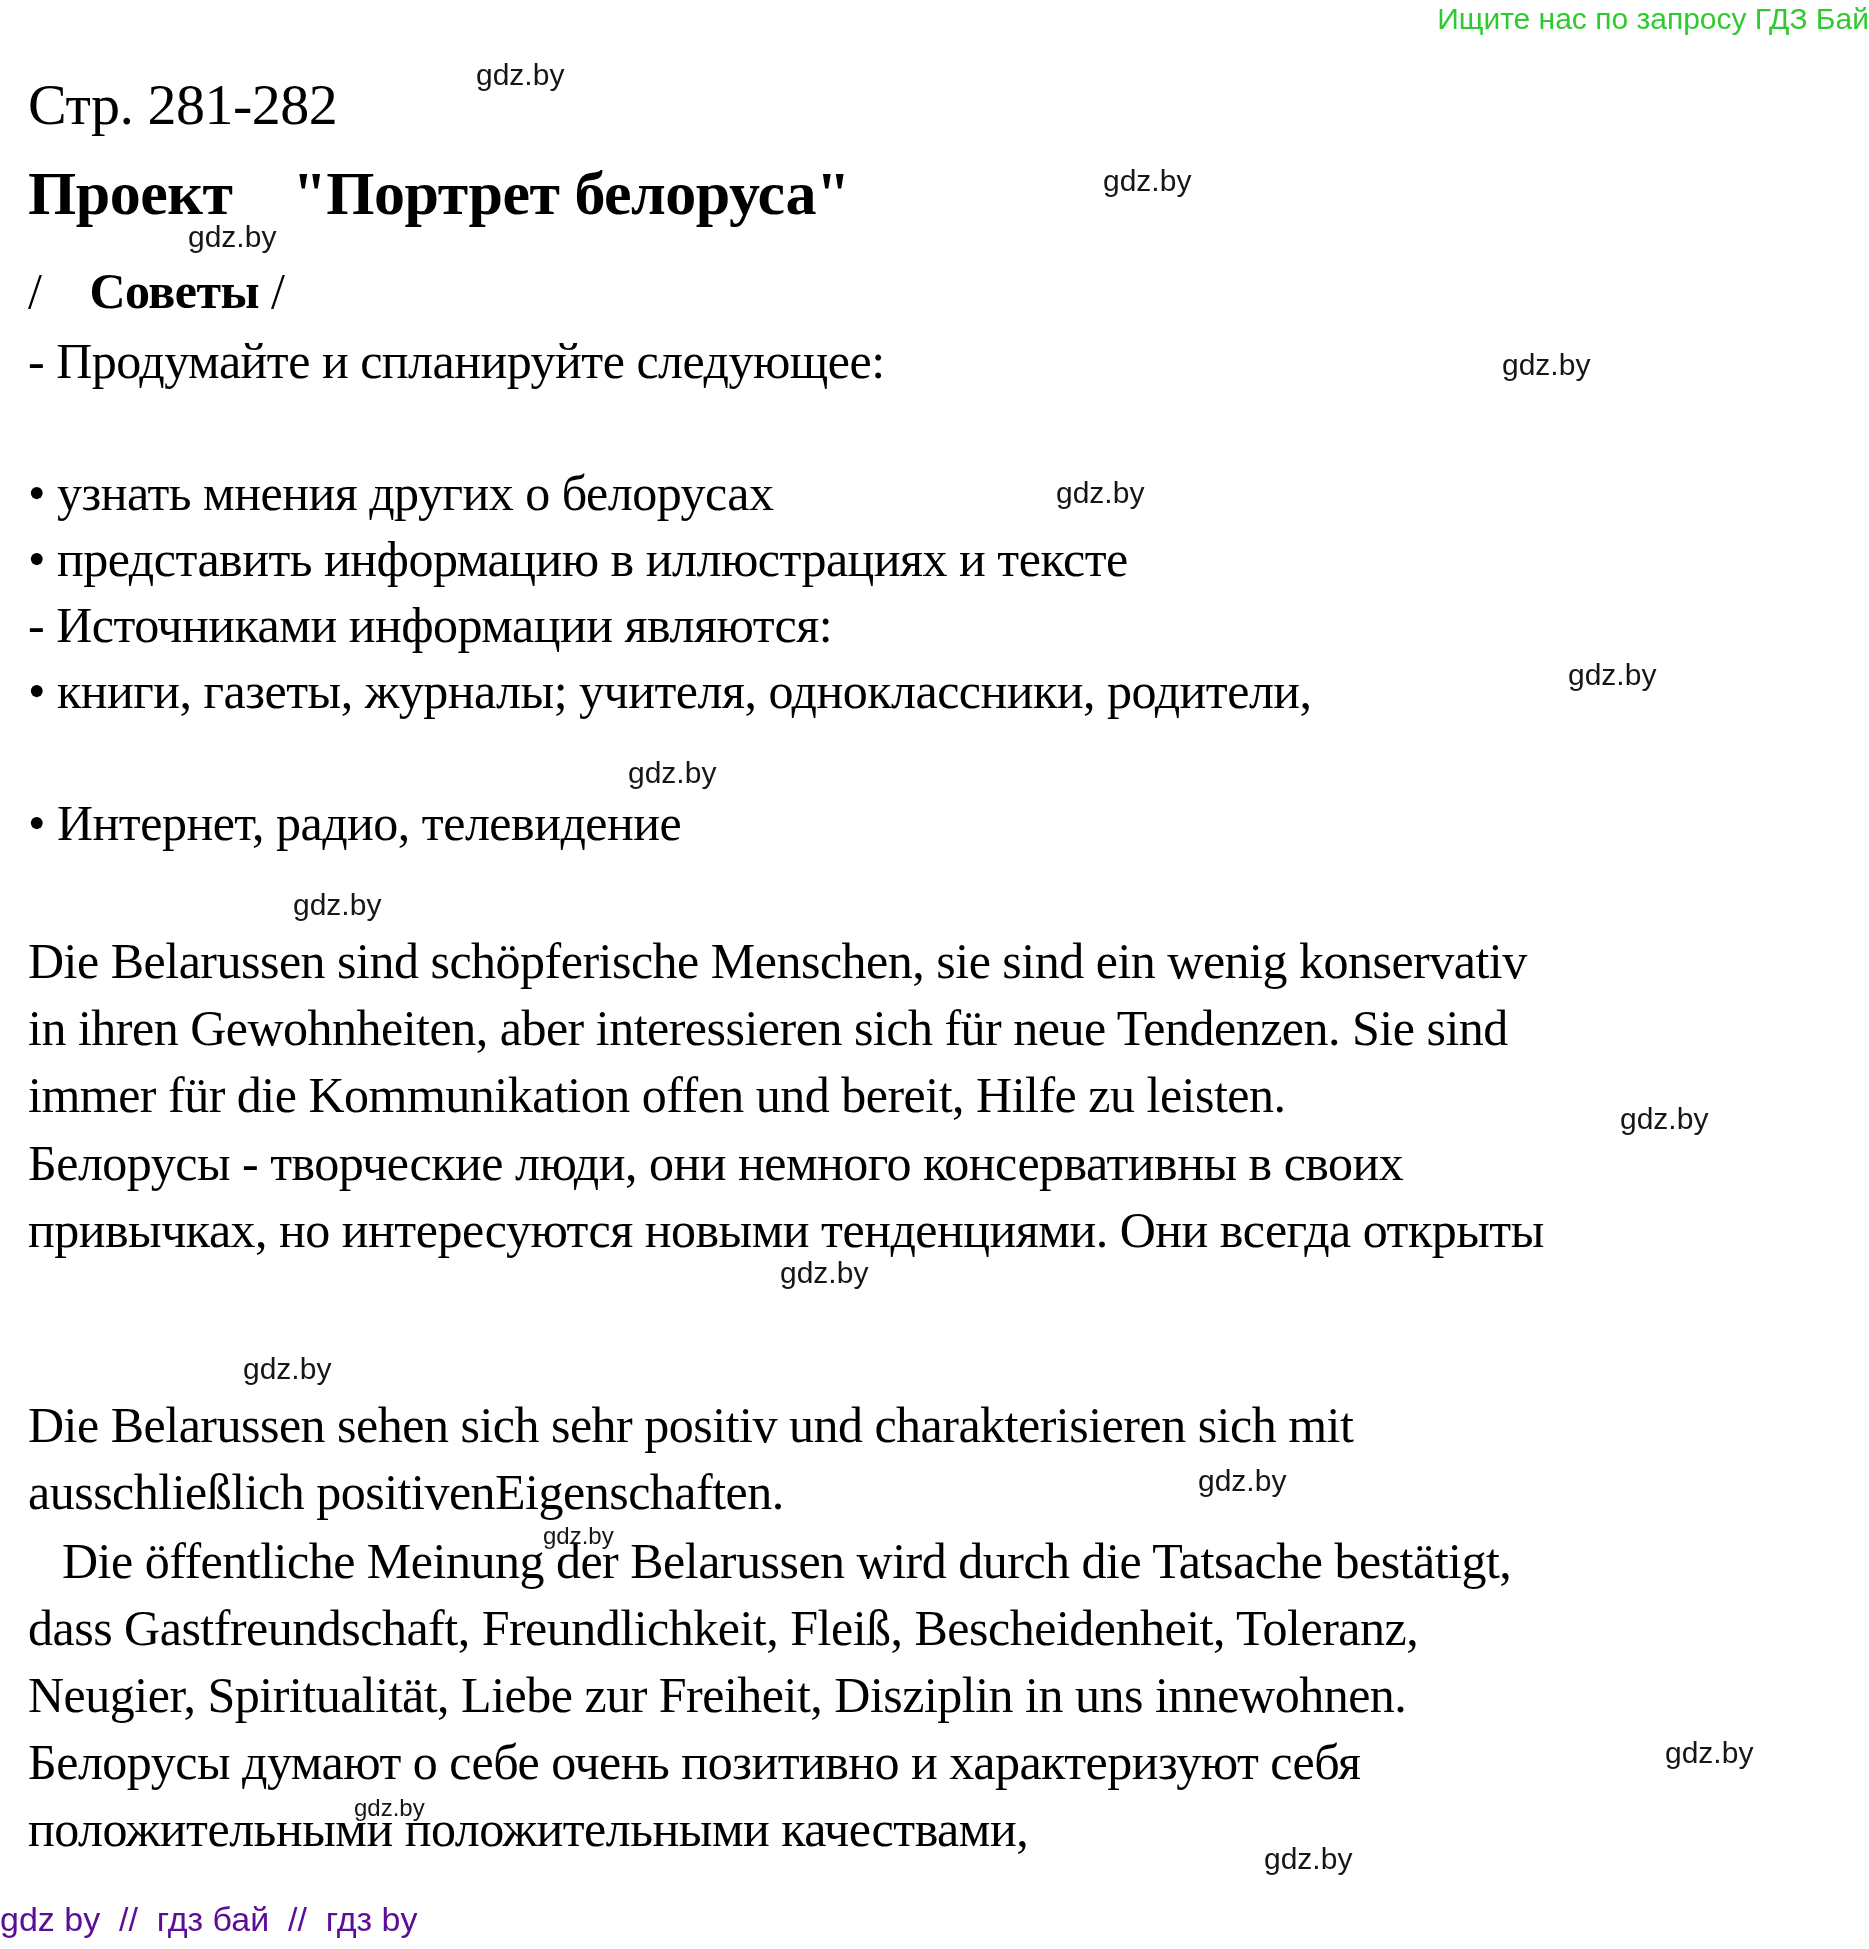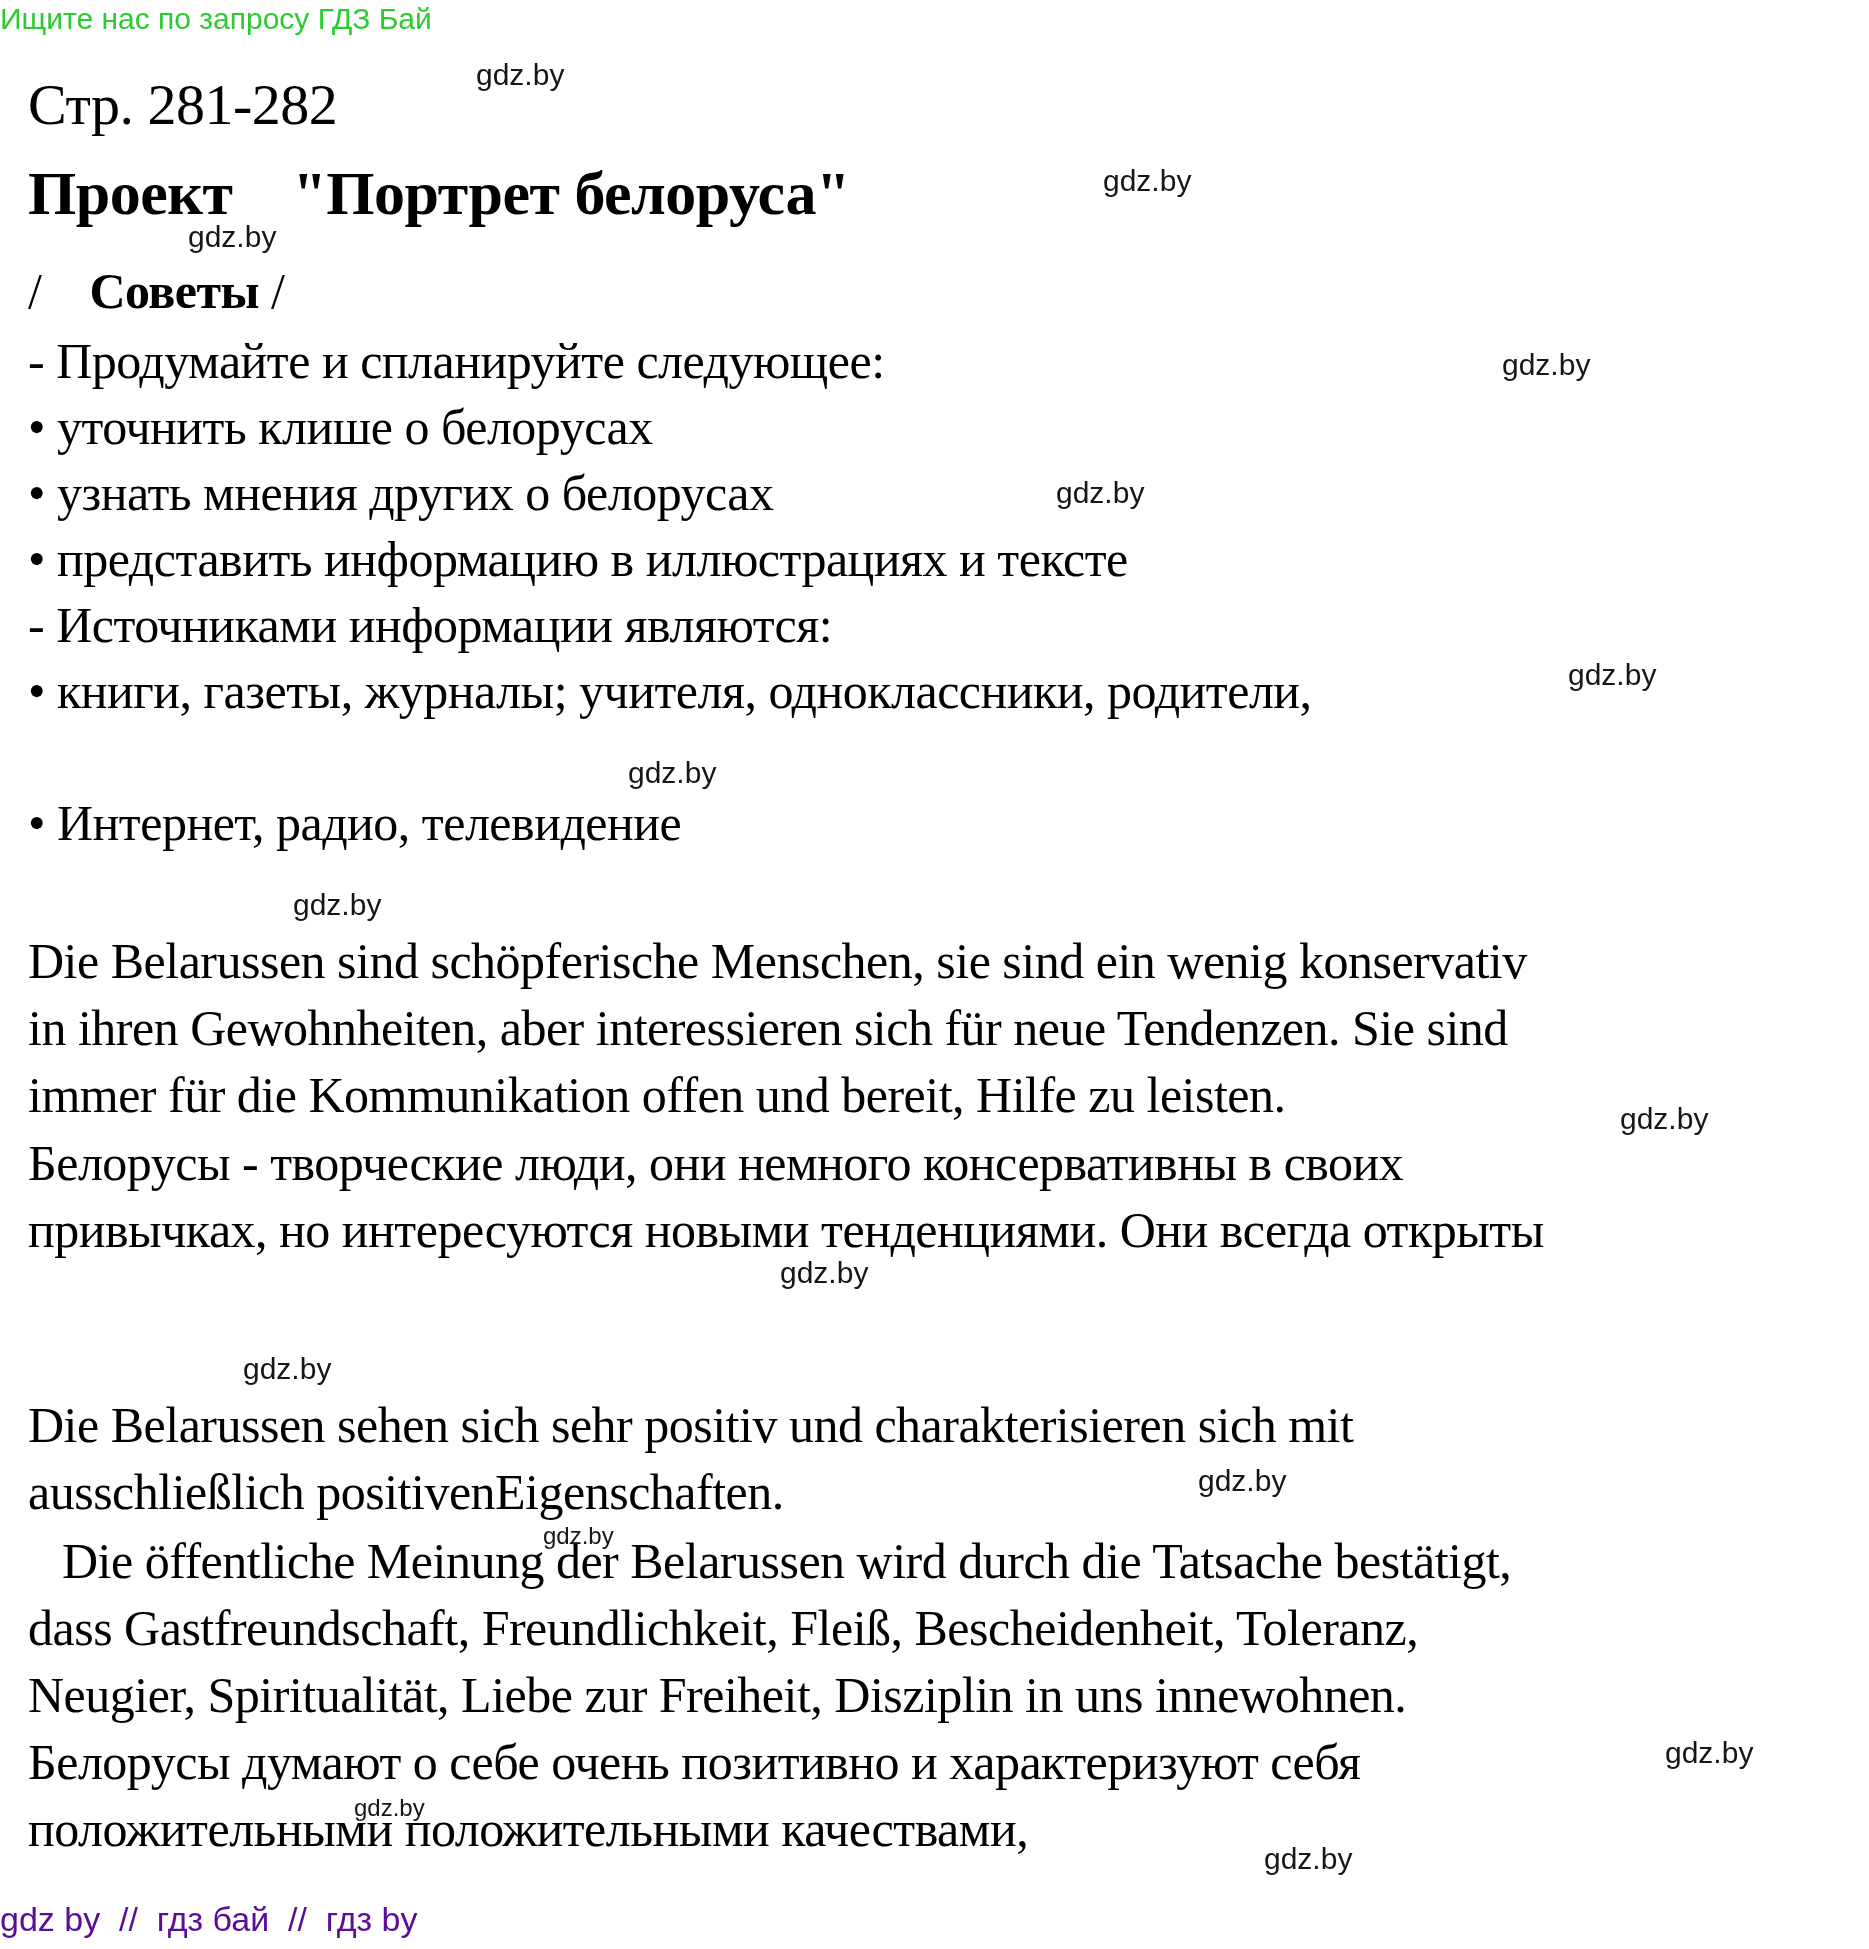--- a/index.html
+++ b/index.html
@@ -39,21 +39,21 @@
     margin-left: 36px;
   }
   .indent {
     left: 62px;
   }
   .banner {
     position: absolute;
     top: 4px;
     left: 0;
     width: 100%;
-    text-align: left;
+    text-align: right;
     font-family: "Liberation Sans", "DejaVu Sans", sans-serif;
     font-size: 30px;
     line-height: 1;
     white-space: pre;
   }
   .wm {
     position: absolute;
     font-family: "Liberation Sans", "DejaVu Sans", sans-serif;
     font-size: 30px;
     line-height: 1;
@@ -80,21 +80,20 @@
 <div class="page">
 
   <div class="banner" style="color: rgb(46, 203, 48);">Ищите нас по запросу ГДЗ Бай</div>
 
   <div class="line hdr1" style="top:76px">Стр. 281-282</div>
   <div class="line hdr2" style="top:162px">Проект    "Портрет белоруса"</div>
 
   <div class="line" style="top:266px"><span>/ </span><span class="bold">Советы</span><span> /</span></div>
 
   <div class="line" style="top:336px">- Продумайте и спланируйте следующее:</div>
-  <div class="line" style="top:402px">• уточнить клише о белорусах</div>
   <div class="line" style="top:534px">• представить информацию в иллюстрациях и тексте</div>
   <div class="line" style="top:468px">• узнать мнения других о белорусах</div>
   <div class="line" style="top:600px">- Источниками информации являются:</div>
   <div class="line" style="top:666px">• книги, газеты, журналы; учителя, одноклассники, родители,</div>
   <div class="line" style="top:798px">• Интернет, радио, телевидение</div>
 
   <div class="line" style="top:936px">Die Belarussen sind schöpferische Menschen, sie sind ein wenig konservativ</div>
   <div class="line" style="top:1003px">in ihren Gewohnheiten, aber interessieren sich für neue Tendenzen. Sie sind</div>
   <div class="line" style="top:1070px">immer für die Kommunikation offen und bereit, Hilfe zu leisten.</div>
 

